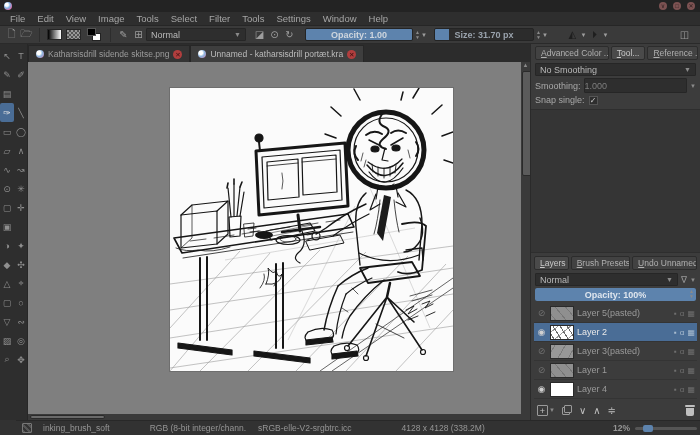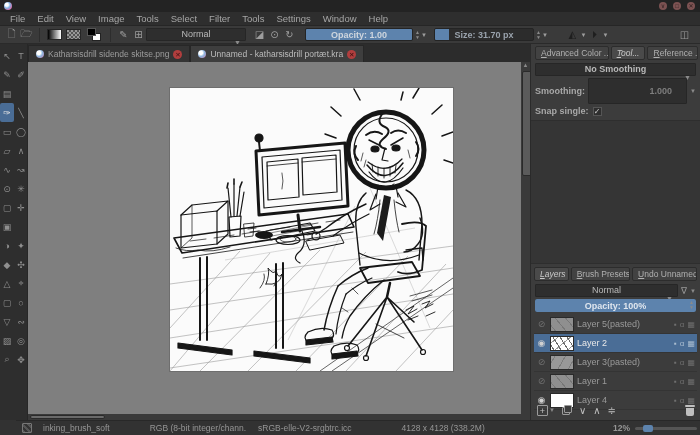--- a/index.html
+++ b/index.html
@@ -29,21 +29,21 @@
   .tb-icon { color:#9d9d9d; font-size:10px; width:15px; text-align:center; }
   .tb-icon.dark { color:#1e1e1e; }
   .swatch { width:15px; height:11px; border:1px solid #262626; margin:0 2px; }
   .swatch.gradient { background:linear-gradient(90deg,#000,#fff); }
   .swatch.pattern { background:
      repeating-conic-gradient(#555 0 25%, #999 0 50%) 0 0/4px 4px; }
   .fgbg { position:relative; width:14px; height:13px; margin:0 4px; }
   .fgbg .bgc { position:absolute; right:0; bottom:0; width:9px; height:8px; background:#fff; border:1px solid #222; }
   .fgbg .fgc { position:absolute; left:0; top:0; width:9px; height:8px; background:#000; border:1px solid #555; }
   .dropdown { height:13px; background:#2e2e2e; border:1px solid #262626; border-radius:1px;
-    font-size:9px; color:#b9b9b9; display:flex; align-items:center; padding:0 4px;flex-direction:column; }
+    font-size:9px; color:#b9b9b9; display:flex; align-items:center; padding:0 4px; }
   .dropdown .caret { margin-left:auto; font-size:7px; color:#8a8a8a; padding-left:6px; }
   .slider-field { position:relative; height:13px; background:#2c2c2c; border:1px solid #242424;
     border-radius:2px; overflow:hidden; font-size:9px; color:#cfd6de; }
   .slider-fill { position:absolute; left:0; top:0; bottom:0; background:#5d83ad; }
   .slider-text { position:relative; z-index:1; display:flex; align-items:center; justify-content:center; height:100%;font-weight:bold; }
   .spin { display:flex; flex-direction:column; justify-content:center; font-size:5px; color:#8a8a8a; line-height:5px; margin-left:2px; }
   .sep { width:1px; height:14px; background:#2d2d2d; margin:0 5px; }
   
   .toolbox { position:absolute; left:0; top:44px; width:28px; height:376px;
     background:#2e2e2e; border-right:1px solid #272727;
@@ -69,27 +69,27 @@
   .vscroll .thumb { position:absolute; left:1px; right:1px; top:9px; height:105px; background:#5b5b5b; border-radius:2px; }
   .hscroll { position:absolute; left:28px; top:414px; width:502px; height:6px; background:#3a3a3a; }
   .hscroll .thumb { position:absolute; left:2px; top:1px; width:75px; height:4px; background:#6a6a6a; border-radius:2px; }
   
   .rightpanel { position:absolute; left:530px; top:44px; width:170px; height:376px;
     background:#3c3c3c; border-left:1px solid #2a2a2a; font-size:9px; }
   .docker-tabs { display:flex; gap:2px; padding:2px 2px 1px 4px; }
   .docker-tab { background:#424242; border:1px solid #2c2c2c; border-radius:2px;
     padding:1px 5px; font-size:8.5px; color:#b0b0b0; white-space:nowrap; overflow:hidden; }
   .docker-tab::first-letter { text-decoration:underline; }
-  .docker-tab.active { background:#4a4a4a; color:#c8c8c8;font-style:italic; }
-  .tool-options { padding:2px 4px;font-weight:bold; }
+  .docker-tab.active { background:#4a4a4a; color:#c8c8c8; }
+  .tool-options { padding:2px 4px; }
   .row { display:flex; align-items:center; margin:2px 0; }
   .label { color:#a8a8a8; }
   .sunken { background:#2e2e2e; border:1px solid #262626; border-radius:1px; }
-  .assist-val { flex:1; height:26px; margin:0 3px; display:flex; align-items:center;
-    justify-content:flex-end; padding-right:14px; color:#7e7e7e; }
+  .assist-val { flex:1; height:15px; margin:0 3px; display:flex; align-items:center;
+    padding-right:14px; color:#7e7e7e; }
   .checkbox { width:9px; height:9px; margin-left:4px; background:#2e2e2e; border:1px solid #555;
     color:#cfcfcf; font-size:8px; line-height:8px; text-align:center; }
   .panel-void { height:144px; background:#353535; border-top:1px solid #2e2e2e; border-bottom:1px solid #2e2e2e; }
   .layers-docker { padding:2px 3px 0 3px; }
   .blend-row { display:flex; align-items:center; gap:3px; margin:2px 1px; }
   .funnel-icon { color:#9a9a9a; font-size:9px; }
   .opacity-slider { position:relative; height:13px; background:#2c2c2c; border-radius:2px;
     overflow:hidden; margin:2px 1px; color:#dfe6ee; }
   .layer-list { margin-top:3px; }
   .layer-row { height:19px; display:flex; align-items:center; gap:3px; padding:0 2px;

